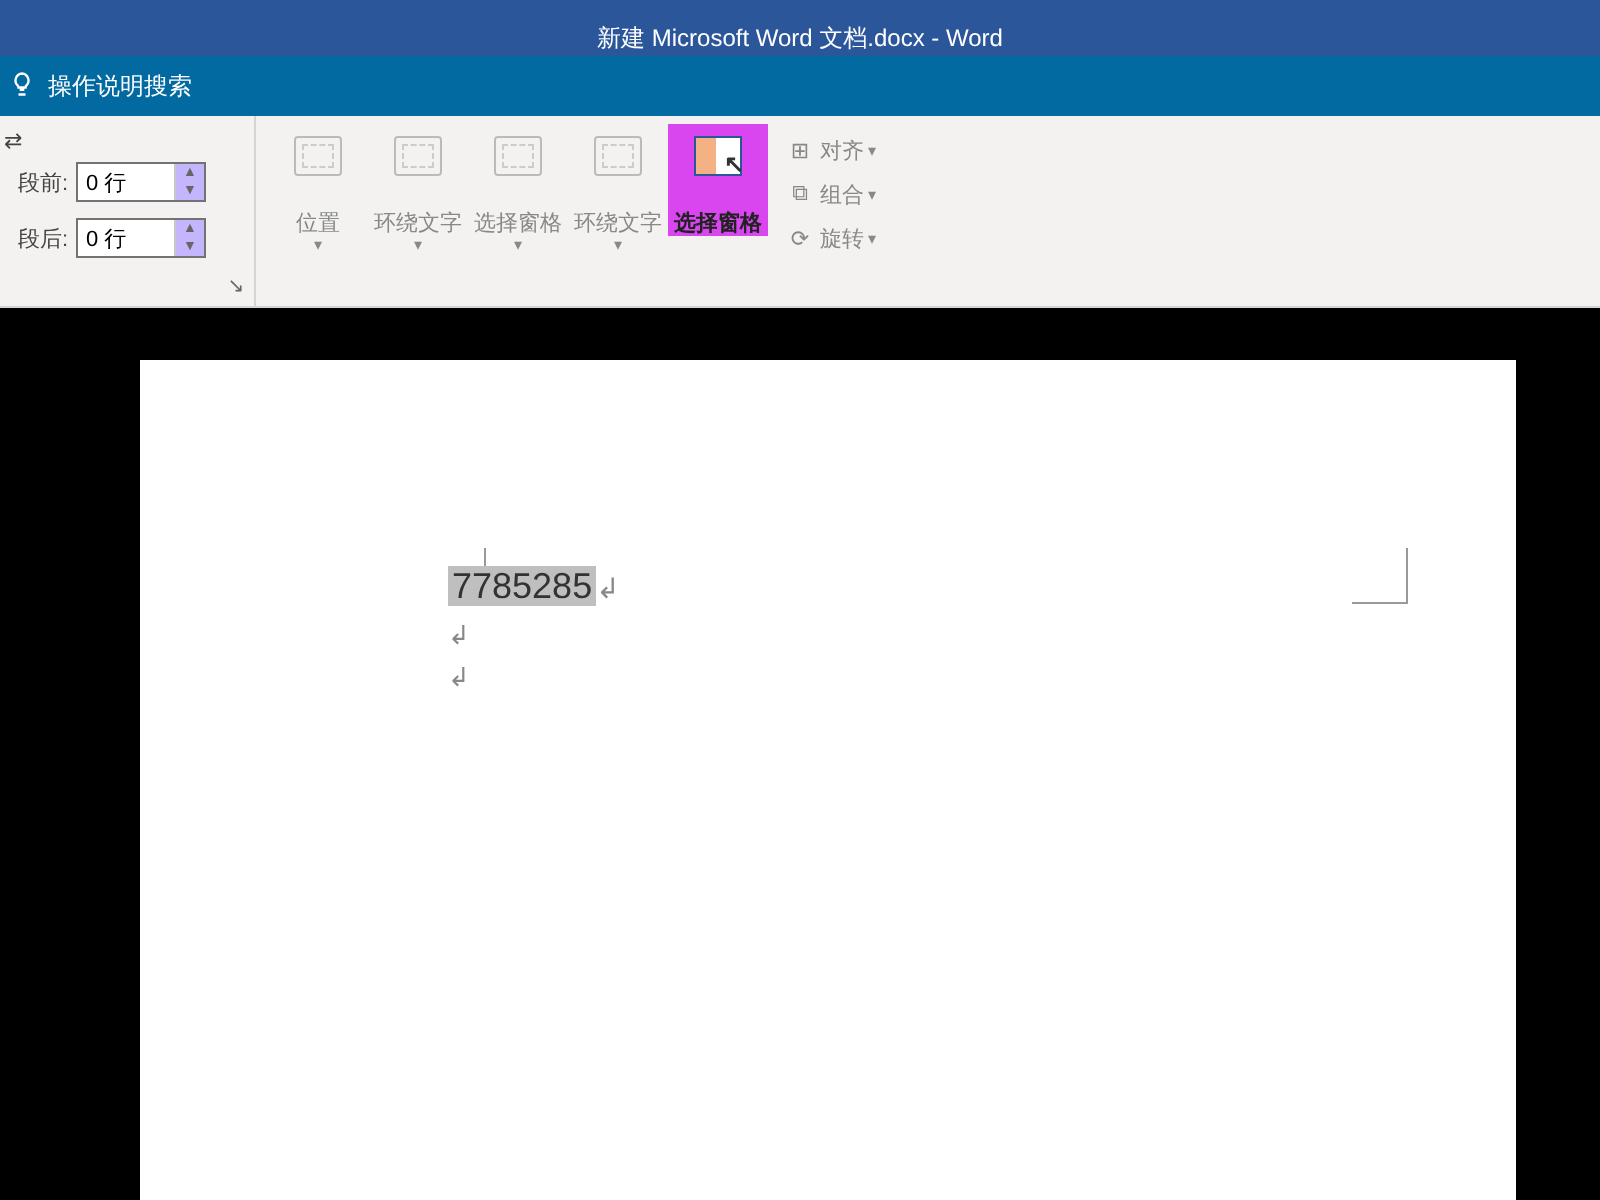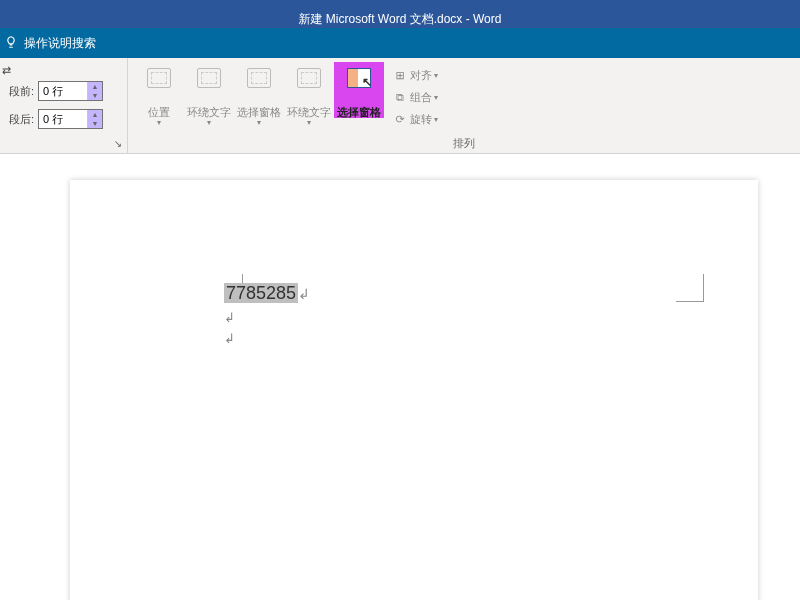--- a/index.html
+++ b/index.html
@@ -37,21 +37,21 @@
   .smallbtn .dr { font-size: 8px; margin-left: 2px; }
 
   
   .ic-box   { width: 24px; height: 20px; border: 1.5px solid #bbb; border-radius: 2px; position: relative; }
   .ic-box::after { content: ""; position: absolute; inset: 3px; border: 1px dashed #ccc; }
   .ic-pane  { width: 24px; height: 20px; border: 1.5px solid #2b579a; position: relative; background: #fff; }
   .ic-pane::before { content: ""; position: absolute; left: 0; top: 0; bottom: 0; width: 10px; background: #f4b183; }
   .ic-pane::after  { content: "↖"; position: absolute; right: -2px; bottom: -2px; font-size: 12px; color: #333; }
 
   
-  .workspace { position: absolute; top: 154px; left: 0; right: 0; bottom: 0; overflow: hidden; background: #ffffff; }
+  .workspace { position: absolute; top: 154px; left: 0; right: 0; bottom: 0; overflow: hidden; background: #000000; }
   .page { position: absolute; left: 70px; top: 26px; width: 688px; height: 800px; background: #fff; box-shadow: 0 0 6px rgba(0,0,0,.2); }
   .margin-mark { position: absolute; width: 28px; height: 28px; }
   .mm-tl { left: 200px; top: 94px; border-left: 1px solid #999; border-bottom: 1px solid #999; transform: translate(-28px,0); }
   .mm-tr { left: 606px; top: 94px; border-right: 1px solid #999; border-bottom: 1px solid #999; }
   .doc-text { position: absolute; left: 224px; top: 128px; font-family: Calibri, sans-serif; font-size: 18px; color: #333; }
   .sel { background: #bfbfbf; padding: 0 2px; }
   .para-mark { color: #888; font-size: 14px; }
   .nl { display: block; margin-top: 6px; color: #888; font-size: 13px; }
 </style>
 </head>
@@ -147,21 +147,20 @@
           <span>组合</span>
           <span class="dr">▾</span>
         </div>
         <div class="smallbtn">
           <span class="ic">⟳</span>
           <span>旋转</span>
           <span class="dr">▾</span>
         </div>
       </div>
     </div>
-    <div class="group-label">排列</div>
   </div>
 </div>
 
 <div class="workspace">
   <div class="page">
     <div class="margin-mark mm-tl"></div>
     <div class="margin-mark mm-tr"></div>
   </div>
   <div class="doc-text">
     <span class="sel">7785285</span><span class="para-mark">↲</span>

